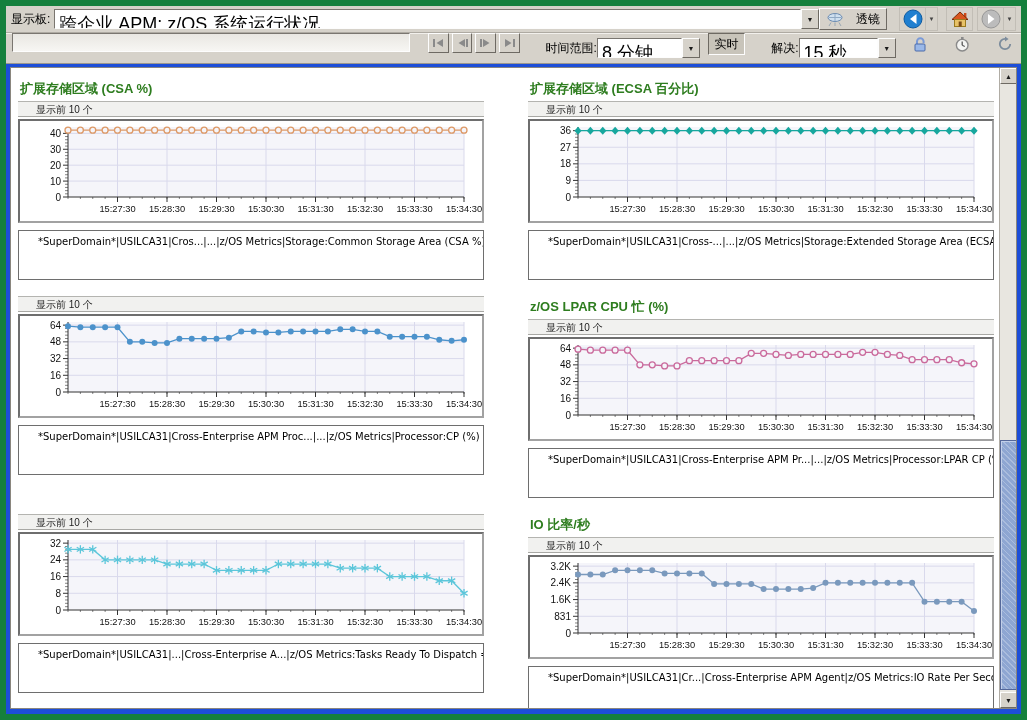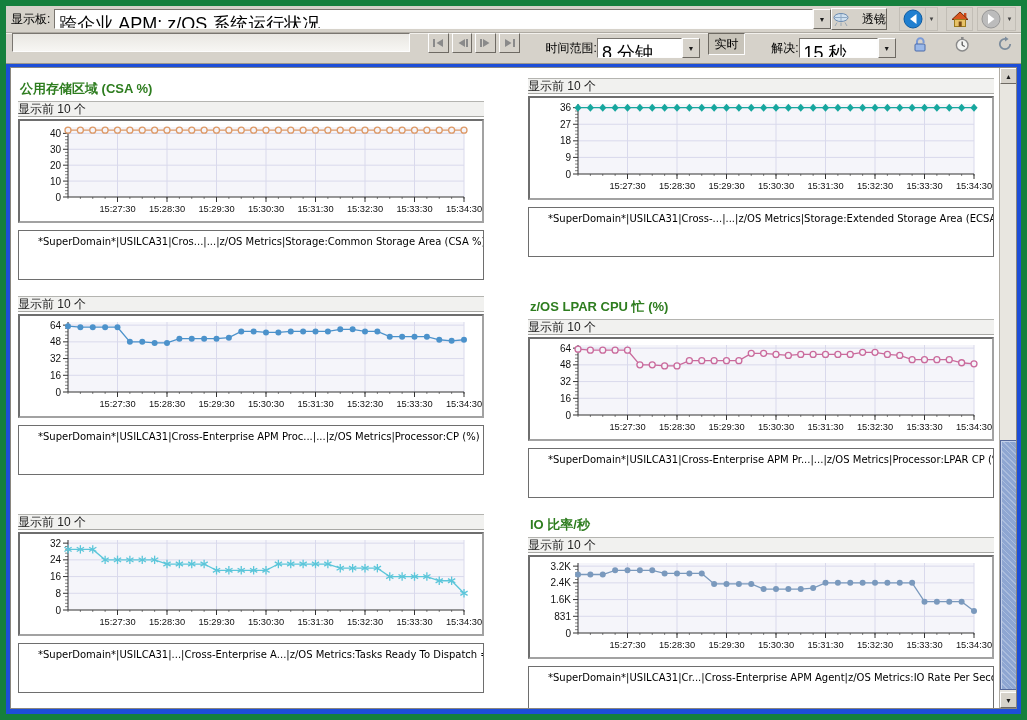--- a/index.html
+++ b/index.html
@@ -11,38 +11,38 @@
   .tb1{height:27px;display:flex;align-items:center;padding:0 5px;border-bottom:1px solid #aeaaa2;background:#d6d2ca}
   .tb2{height:31px;display:flex;padding:0 6px;border-bottom:1px solid #9a968e;background:#d6d2ca;box-shadow:inset 0 1px 0 #f2f0ec}
   .lbl{font-size:12px;color:#000;white-space:nowrap}
   .combo{display:flex;height:20px;align-items:stretch}
   .combo-field{background:#fff;border:1px solid;border-color:#7a7670 #fdfdfd #fdfdfd #7a7670;font-size:18px;padding:2px 4px;white-space:nowrap;overflow:hidden;color:#000}
   .combo-btn{width:18px;background:#d6d2ca;border:1px solid;border-color:#fdfdfd #6e6a63 #6e6a63 #fdfdfd;display:flex;align-items:center;justify-content:center;font-size:7px;color:#1a1a1a;cursor:default}
   .dash-combo{flex:1;margin-left:4px}
   .dash-combo .combo-field{flex:1}
   .btn{background:#d6d2ca;border:1px solid;border-color:#fdfdfd #6e6a63 #6e6a63 #fdfdfd;display:inline-flex;align-items:center;justify-content:center;font-size:12px;color:#000;cursor:default}
   .btn.pressed{border-color:#6e6a63 #fdfdfd #fdfdfd #6e6a63;background:#c8c4ba}
-  .lens-btn{height:22px;padding:0 0;margin-left:0;gap:12px}
+  .lens-btn{height:22px;padding:0 6px;margin-left:0;gap:12px}
   .navgrp{display:flex;align-items:center;margin-left:12px}
   .icon-btn{width:27px;height:24px;background:transparent;border:1px solid #c2beb6;display:inline-flex;align-items:center;justify-content:center}
   .mini-drop{width:12px;height:24px;background:transparent;border:1px solid #c2beb6;border-left:none;display:inline-flex;align-items:center;justify-content:center;font-size:6px;color:#444}
   .gap8{width:8px}.gap4{width:4px}
   .range-field{width:428px;height:19px;border:1px solid;border-color:#7a7670 #fdfdfd #fdfdfd #7a7670;background:linear-gradient(#e9e7e2,#f7f6f3)}
   .vcr{width:22px;height:20px;margin-left:3px}
   .tb2 .sect{margin-left:26px;display:flex;align-items:center}
   .live-btn{width:40px;height:22px;margin-left:8px}
   .tool-ico{margin-left:22px;display:inline-flex;align-items:center;justify-content:center;width:22px;height:22px}
 
   
   .content{position:absolute;top:59px;left:0;right:0;bottom:0;padding:2px 4px 5px 4px}
   .canvas{position:relative;width:100%;height:100%;background:#fff;border:1px solid #8a867e;overflow:hidden}
   .charts-grid{display:grid;grid-template-columns:466px 466px;column-gap:44px;row-gap:16px;padding:10px 0 0 7px}
   .panel{width:466px}
   .panel-title{font-size:13px;font-weight:bold;color:#2e7d1f;padding:2px 0 3px 2px;white-space:nowrap}
-  .panel-sub{font-size:12px;color:#222;background:#f1f1ef;border-top:1px solid #b4b4b0;border-bottom:1px solid #a8a8a4;height:16px;line-height:15px;padding-left:0}
+  .panel-sub{font-size:10px;color:#222;background:#f1f1ef;border-top:1px solid #b4b4b0;border-bottom:1px solid #a8a8a4;height:16px;line-height:15px;padding-left:18px}
   .chartbox{margin-top:2px;height:104px;background:#fff;border:2px solid;border-color:#6e6e6e #a2a2a2 #a2a2a2 #6e6e6e;overflow:hidden}
   .chartbox svg{display:block;overflow:visible}
   .legendbox{margin-top:7px;height:50px;background:#fff;border:1px solid #6e6e6e;padding:4px 4px 0 14px;overflow:hidden}
   .legend-row{display:flex;align-items:center;gap:5px}
   .ltext{font-size:10px;color:#000;white-space:nowrap;font-family:"DejaVu Sans","Liberation Sans",sans-serif}
 
   
   .vscroll{position:absolute;top:0;right:0;width:17px;height:100%;background:#e8e6e0;border-left:1px solid #b0aca4}
   .scroll-btn{position:absolute;left:0;width:17px;height:16px;background:#d6d2ca;border:1px solid;border-color:#fdfdfd #6e6a63 #6e6a63 #fdfdfd;display:flex;align-items:center;justify-content:center;font-size:7px;color:#1a1a1a}
   .scroll-up{top:0}.scroll-down{bottom:0}
@@ -174,21 +174,21 @@
         <polygon points="8,0.4 8,5.4 11.6,2.9" fill="#7c8c9c"></polygon>
       </svg>
     </div>
   </div>
 
   <div class="content">
     <div class="canvas">
       <div class="charts-grid">
 
         <div class="panel">
-          <div class="panel-title">公用存储区域 (CSA %)</div>
+          <div class="panel-title">扩展存储区域 (CSA %)</div>
           <div class="panel-sub">显示前 10 个</div>
           <div class="chartbox">
               <svg class="chart" width="462" height="100">
                 <rect x="48" y="6" width="396" height="70" fill="#f5f5fa"></rect>
                 <line x1="97.5" y1="6" x2="97.5" y2="76" stroke="#d9d9ec"></line>
                 <line x1="147" y1="6" x2="147" y2="76" stroke="#d9d9ec"></line>
                 <line x1="196.5" y1="6" x2="196.5" y2="76" stroke="#d9d9ec"></line>
                 <line x1="246" y1="6" x2="246" y2="76" stroke="#d9d9ec"></line>
                 <line x1="295.5" y1="6" x2="295.5" y2="76" stroke="#d9d9ec"></line>
                 <line x1="345" y1="6" x2="345" y2="76" stroke="#d9d9ec"></line>
@@ -315,20 +315,21 @@
             <div class="legend-row">
               <svg class="lmark" width="13" height="13">
                   <circle cx="6.5" cy="6.5" r="3" fill="#fff" stroke="#dd9966" stroke-width="1.3"></circle>
                 </svg>
               <span class="ltext">*SuperDomain*|USILCA31|Cros...|...|z/OS Metrics|Storage:Common Storage Area (CSA %) = 42</span>
             </div>
           </div>
         </div>
 
         <div class="panel">
+          <div class="panel-title">扩展存储区域 (ECSA 百分比)</div>
           <div class="panel-sub">显示前 10 个</div>
           <div class="chartbox">
               <svg class="chart" width="462" height="100">
                 <rect x="48" y="6" width="396" height="70" fill="#f5f5fa"></rect>
                 <line x1="97.5" y1="6" x2="97.5" y2="76" stroke="#d9d9ec"></line>
                 <line x1="147" y1="6" x2="147" y2="76" stroke="#d9d9ec"></line>
                 <line x1="196.5" y1="6" x2="196.5" y2="76" stroke="#d9d9ec"></line>
                 <line x1="246" y1="6" x2="246" y2="76" stroke="#d9d9ec"></line>
                 <line x1="295.5" y1="6" x2="295.5" y2="76" stroke="#d9d9ec"></line>
                 <line x1="345" y1="6" x2="345" y2="76" stroke="#d9d9ec"></line>

